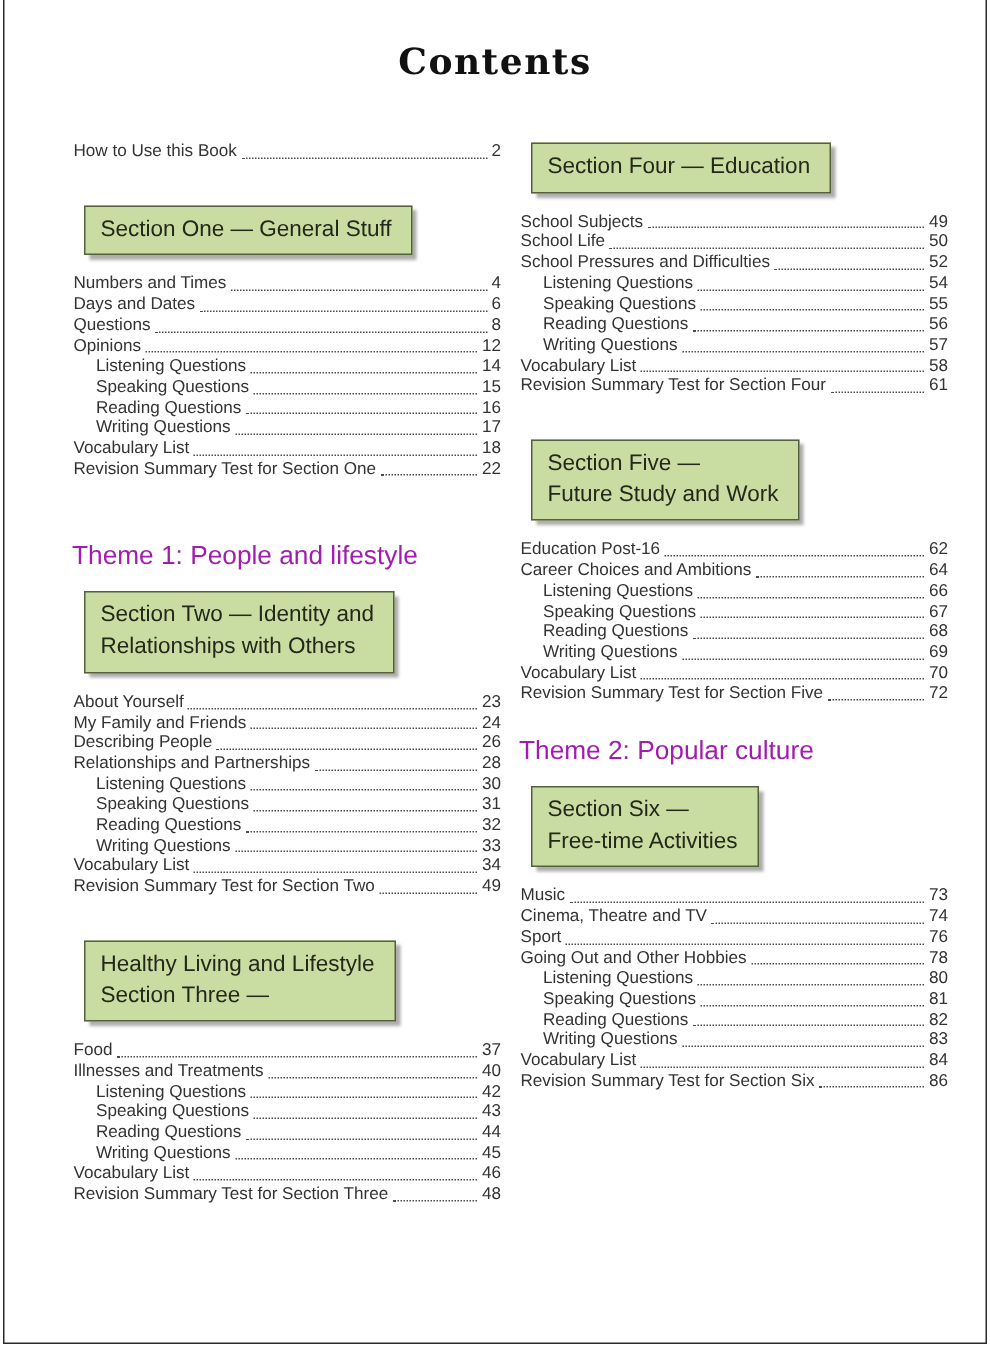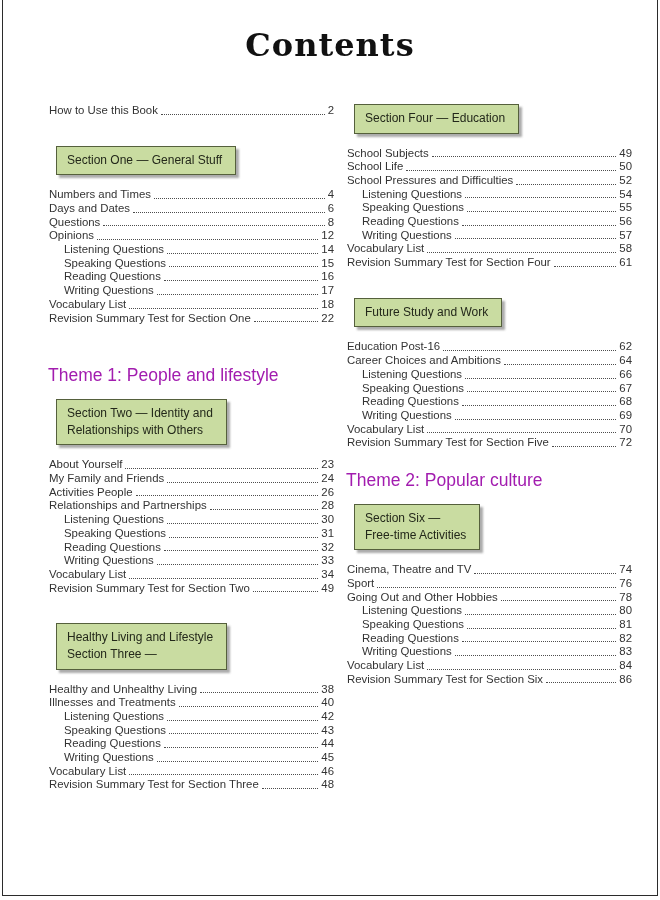--- a/index.html
+++ b/index.html
@@ -20,21 +20,21 @@
     border-left: 1px solid #2b2b2b;
     border-right: 1px solid #2b2b2b;
     border-bottom: 1px solid #2b2b2b;
     pointer-events: none;
   }
 
   .page-title {
     margin-top: 26px;
     text-align: center;
     font-family: "DejaVu Serif", "Liberation Serif", serif;
-    font-size: 32px;
+    font-size: 24px;
     font-weight: 600;
     letter-spacing: 1px;
     color: #111;
   }
 
   .columns {
     display: flex;
     gap: 12px;
     margin: 40px 28px 0 48px;
   }
@@ -43,21 +43,21 @@
   
   .blk-box {
     display: block;
     width: fit-content;
     max-width: 95%;
     background: #c9dca1;
     border: 1px solid #55603c;
     box-shadow: 3px 3px 2px rgba(70,70,70,0.45);
     padding: 5px 13px 6px 10px;
     margin: 28px 0 13px 8px;
-    font-size: 12px;
+    font-size: 15px;
     line-height: 1.38;
     color: #23281a;
   }
   .col > .blk-box:first-child { margin-top: 0; }
   .blk-theme + .blk-box { margin-top: 13px; }
 
   
   .blk-theme {
     margin: 40px 0 0 0;
     font-size: 17.5px;
@@ -167,21 +167,21 @@
             <span class="t">About Yourself</span>
             <span class="dots"></span>
             <span class="p">23</span>
           </div>
           <div class="toc-row">
             <span class="t">My Family and Friends</span>
             <span class="dots"></span>
             <span class="p">24</span>
           </div>
           <div class="toc-row">
-            <span class="t">Activities People</span>
+            <span class="t">Describing People</span>
             <span class="dots"></span>
             <span class="p">26</span>
           </div>
           <div class="toc-row">
             <span class="t">Relationships and Partnerships</span>
             <span class="dots"></span>
             <span class="p">28</span>
           </div>
           <div class="toc-row sub">
             <span class="t">Listening Questions</span>
@@ -213,23 +213,23 @@
             <span class="dots"></span>
             <span class="p">49</span>
           </div>
         </div>
         <div class="blk-box">
           <div class="box-line">Healthy Living and Lifestyle</div>
           <div class="box-line">Section Three —</div>
         </div>
         <div class="blk-entries">
           <div class="toc-row">
-            <span class="t">Healthy and Unhealthy Living</span>
-            <span class="dots"></span>
-            <span class="p">38</span>
+            <span class="t">Food</span>
+            <span class="dots"></span>
+            <span class="p">37</span>
           </div>
           <div class="toc-row">
             <span class="t">Illnesses and Treatments</span>
             <span class="dots"></span>
             <span class="p">40</span>
           </div>
           <div class="toc-row sub">
             <span class="t">Listening Questions</span>
             <span class="dots"></span>
             <span class="p">42</span>
@@ -306,20 +306,21 @@
             <span class="dots"></span>
             <span class="p">58</span>
           </div>
           <div class="toc-row">
             <span class="t">Revision Summary Test for Section Four</span>
             <span class="dots"></span>
             <span class="p">61</span>
           </div>
         </div>
         <div class="blk-box">
+          <div class="box-line">Section Five —</div>
           <div class="box-line">Future Study and Work</div>
         </div>
         <div class="blk-entries">
           <div class="toc-row">
             <span class="t">Education Post-16</span>
             <span class="dots"></span>
             <span class="p">62</span>
           </div>
           <div class="toc-row">
             <span class="t">Career Choices and Ambitions</span>
@@ -356,20 +357,25 @@
             <span class="dots"></span>
             <span class="p">72</span>
           </div>
         </div>
         <div class="blk-theme">Theme 2: Popular culture</div>
         <div class="blk-box">
           <div class="box-line">Section Six —</div>
           <div class="box-line">Free-time Activities</div>
         </div>
         <div class="blk-entries">
+          <div class="toc-row">
+            <span class="t">Music</span>
+            <span class="dots"></span>
+            <span class="p">73</span>
+          </div>
           <div class="toc-row">
             <span class="t">Cinema, Theatre and TV</span>
             <span class="dots"></span>
             <span class="p">74</span>
           </div>
           <div class="toc-row">
             <span class="t">Sport</span>
             <span class="dots"></span>
             <span class="p">76</span>
           </div>

